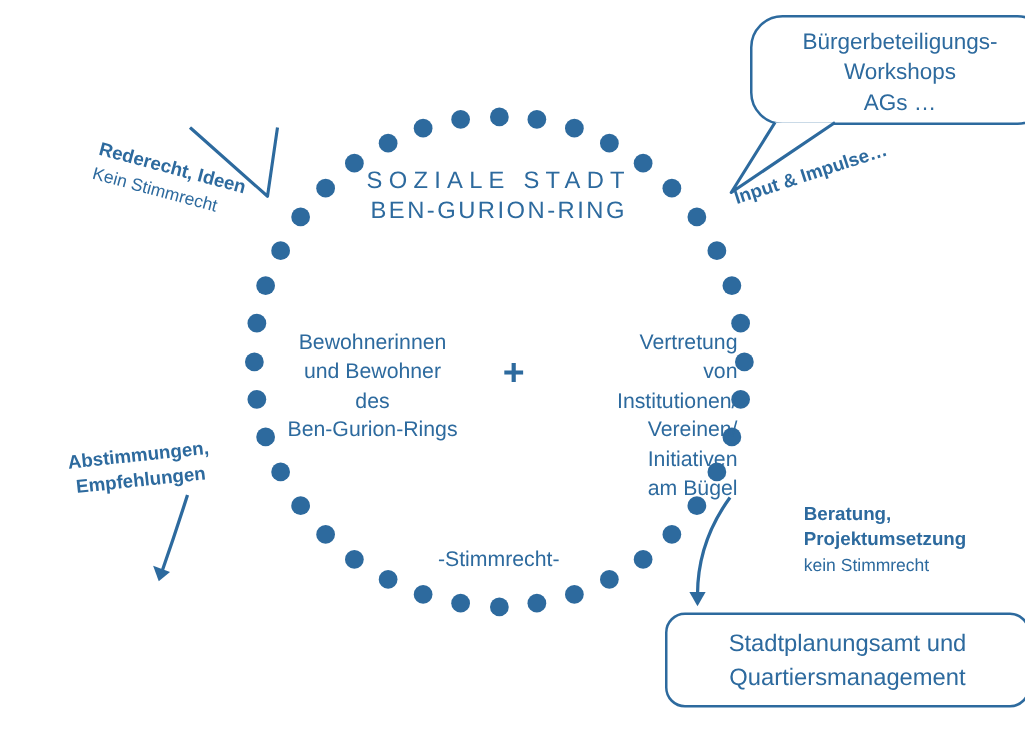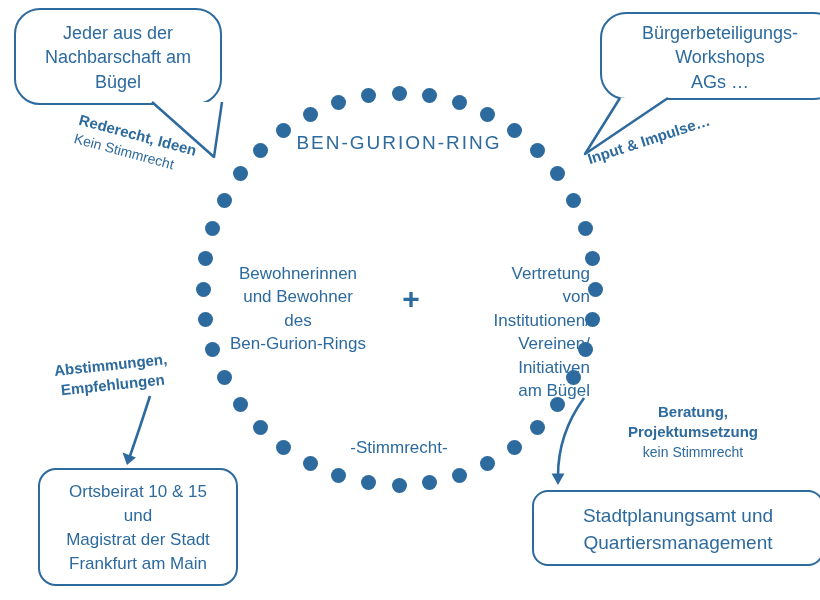--- a/index.html
+++ b/index.html
@@ -23,21 +23,21 @@
   .box-bl{left:38px;top:468px;width:200px;height:118px;border-radius:18px;padding-top:10px;font-size:17px;line-height:1.42;}
   .box-br{left:532px;top:490px;width:292px;height:76px;border-radius:16px;padding-top:11px;font-size:19px;line-height:1.4;}
   .tail{position:absolute;z-index:3;}
   .tail path{fill:#fff;stroke:var(--accent);stroke-width:2.5;stroke-linejoin:round;}
   .slabel{position:absolute;font-size:15px;line-height:1.35;}
   .bold{font-weight:bold;}
   .plain{font-weight:normal;font-size:14px;}
   .label-tl{left:82px;top:110px;transform:rotate(15deg);transform-origin:left top;white-space:nowrap;}
   .label-tr{left:585px;top:150px;transform:rotate(-18deg);transform-origin:left top;white-space:nowrap;}
   .label-bl{left:44px;top:362px;transform:rotate(-6deg);transform-origin:left top;text-align:center;width:132px;}
-  .label-br{left:628px;top:402px;text-align:center;}
+  .label-br{left:643px;top:402px;}
   .arrows{position:absolute;left:0;top:0;z-index:1;pointer-events:none;}
   .arrows path.curve{fill:none;stroke:var(--accent);stroke-width:2.6;}
   .arrows .head{fill:var(--accent);}
 </style>
 </head>
 <body style="--accent: #2d6a9e;">
 
 <div class="canvas">
 
   <svg class="arrows" width="820" height="600" aria-hidden="true">
@@ -84,57 +84,51 @@
       <div class="dot" style="left: 216.863px; top: 192.518px;"></div>
       <div class="dot" style="left: 232.933px; top: 166.294px;"></div>
       <div class="dot" style="left: 252.907px; top: 142.907px;"></div>
       <div class="dot" style="left: 276.294px; top: 122.933px;"></div>
       <div class="dot" style="left: 302.518px; top: 106.863px;"></div>
       <div class="dot" style="left: 330.933px; top: 95.0929px;"></div>
       <div class="dot" style="left: 360.839px; top: 87.9131px;"></div>
     </div>
 
   <div class="center-title">
+    <div class="t2">SOZIALE STADT</div>
     <div class="t3">BEN-GURION-RING</div>
   </div>
 
   <div class="groups">
     <div class="col-left pre">Bewohnerinnen
 und Bewohner
 des
 Ben-Gurion-Rings</div>
     <div class="plus">+</div>
     <div class="col-right pre">Vertretung
 von
 Institutionen/
 Vereinen/
 Initiativen
 am Bügel</div>
   </div>
 
   <div class="stimmrecht">-Stimmrecht-</div>
 
-  <div class="bubble bubble-tl pre">Jeder aus der
-Nachbarschaft am
-Bügel</div>
   <svg class="tail" style="left:140px;top:101px" width="90" height="60">
       <path d="M12,1 L74,56 L82,1"></path>
     </svg>
 
   <div class="bubble bubble-tr pre">Bürgerbeteiligungs-
 Workshops
 AGs …</div>
   <svg class="tail" style="left:572px;top:96px" width="100" height="62">
       <path d="M48,2 L13,58 L96,2"></path>
     </svg>
 
-  <div class="box box-bl pre">Ortsbeirat 10 &amp; 15
-und
-Magistrat der Stadt
-Frankfurt am Main</div>
   <div class="box box-br pre">Stadtplanungsamt und
 Quartiersmanagement</div>
 
   <div class="slabel label-tl">
     <div class="bold">Rederecht, Ideen</div>
     <div class="plain">Kein Stimmrecht</div>
   </div>
 
   <div class="slabel label-tr bold">Input &amp; Impulse…</div>
 

